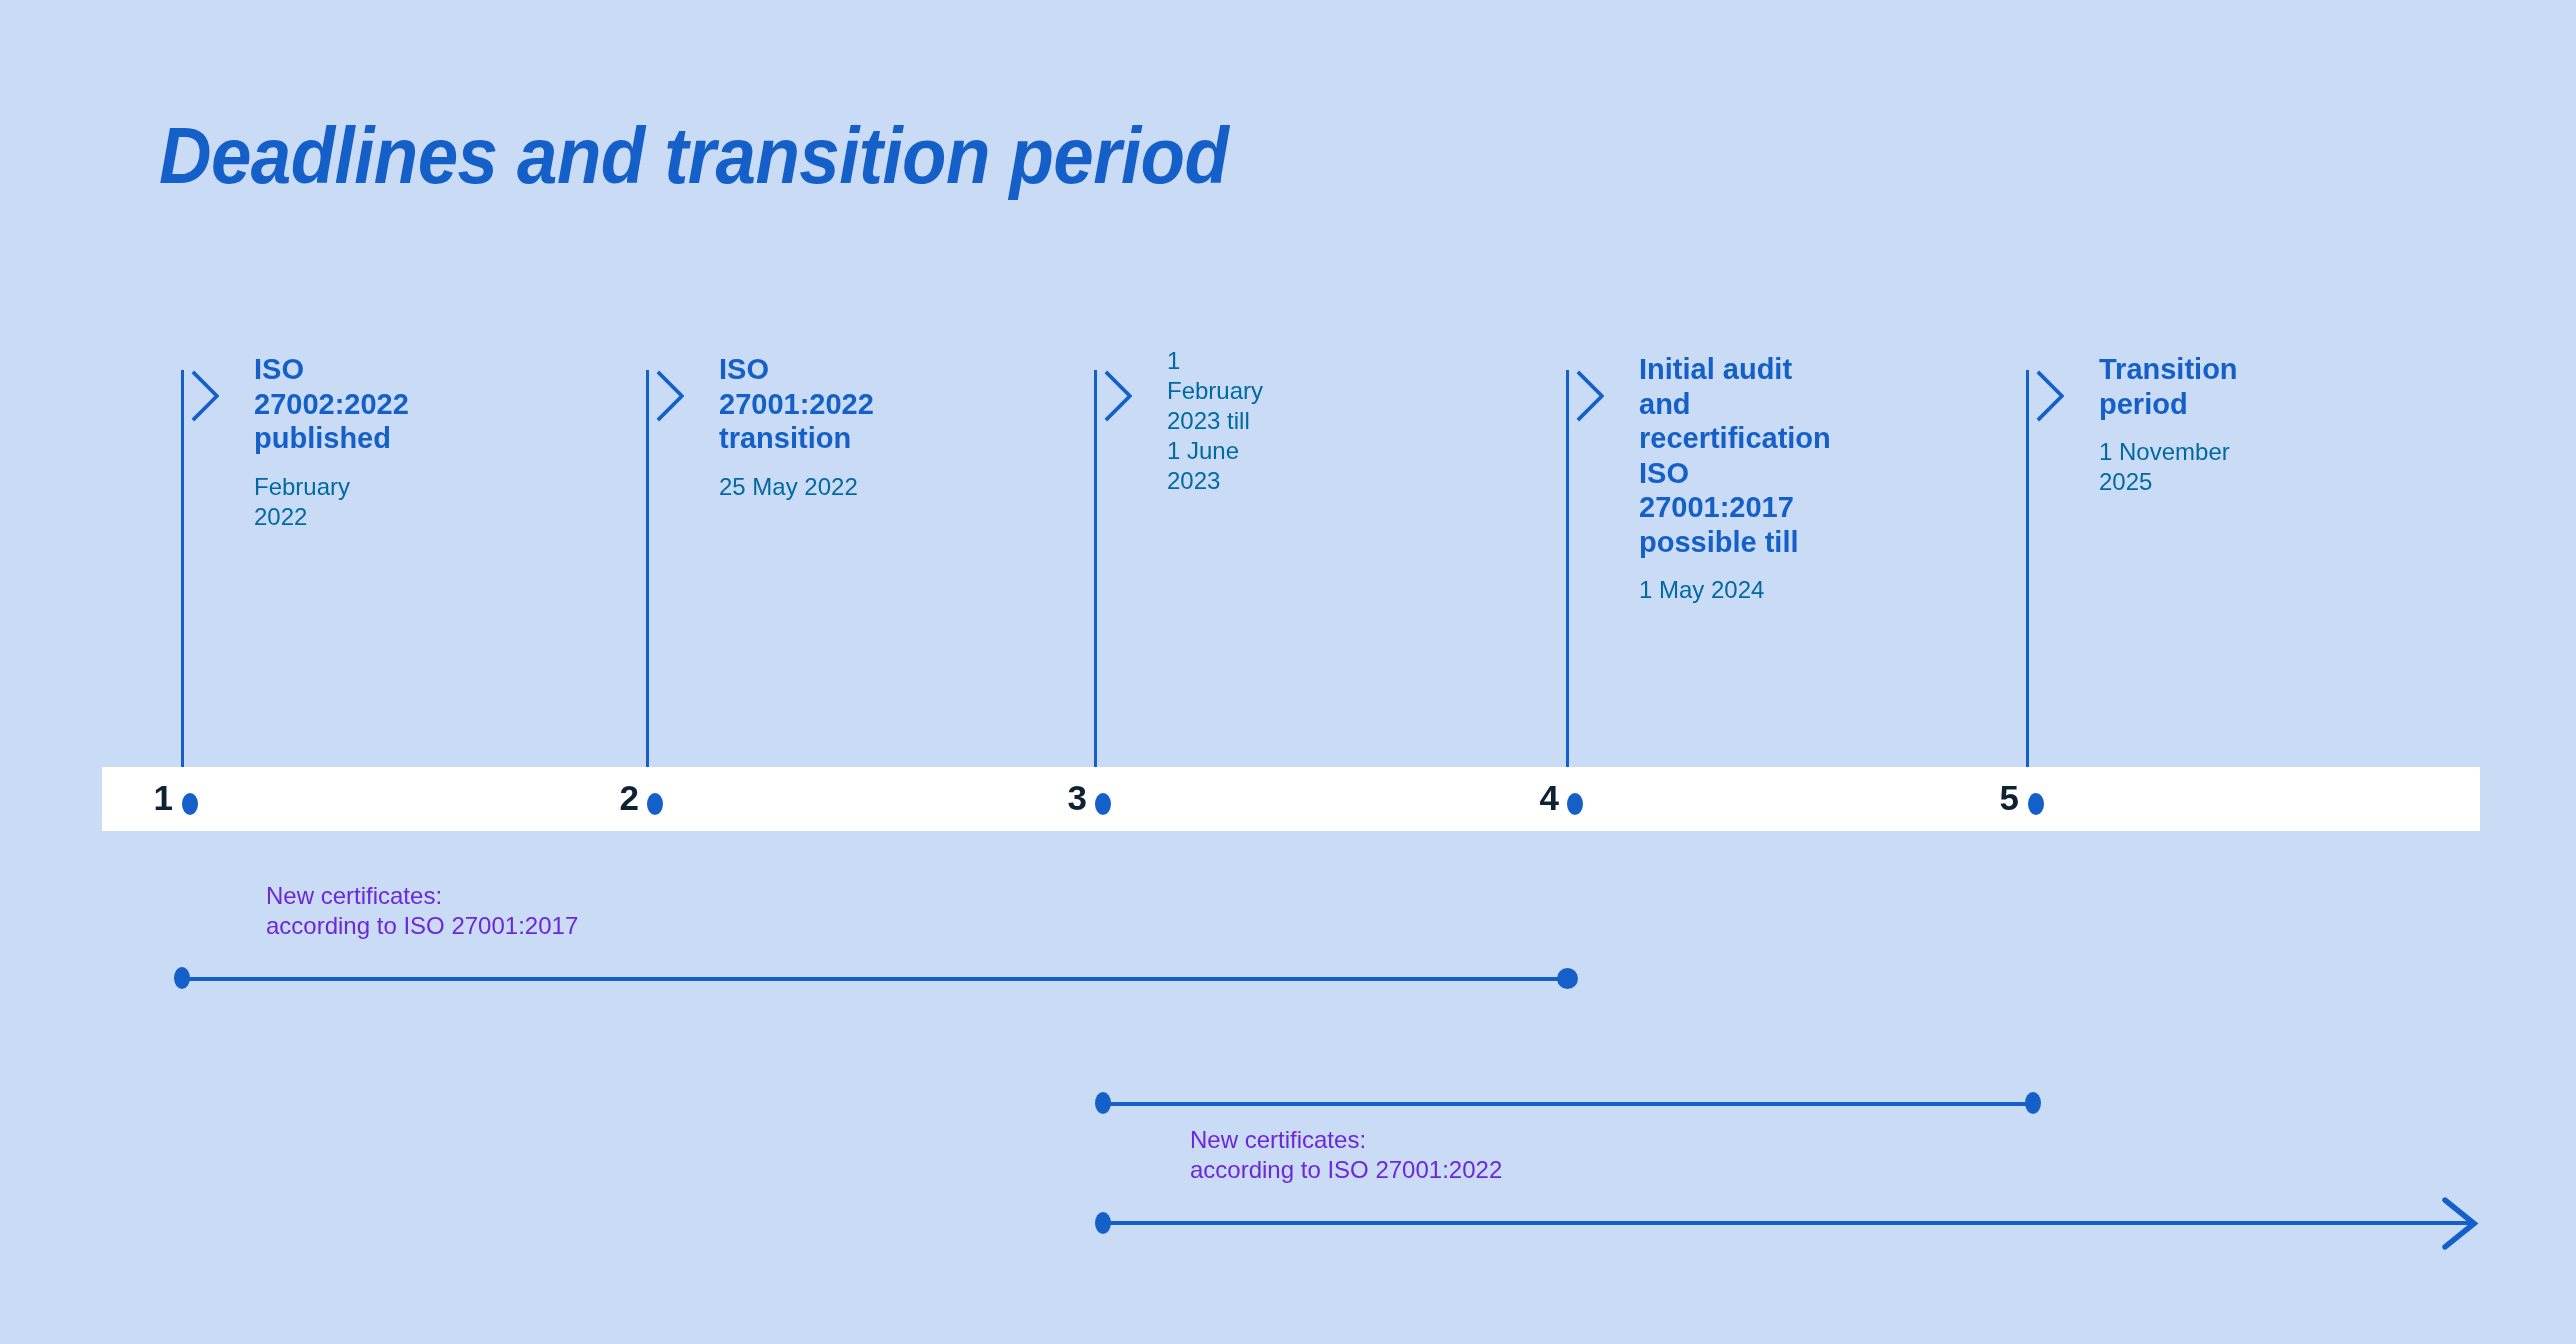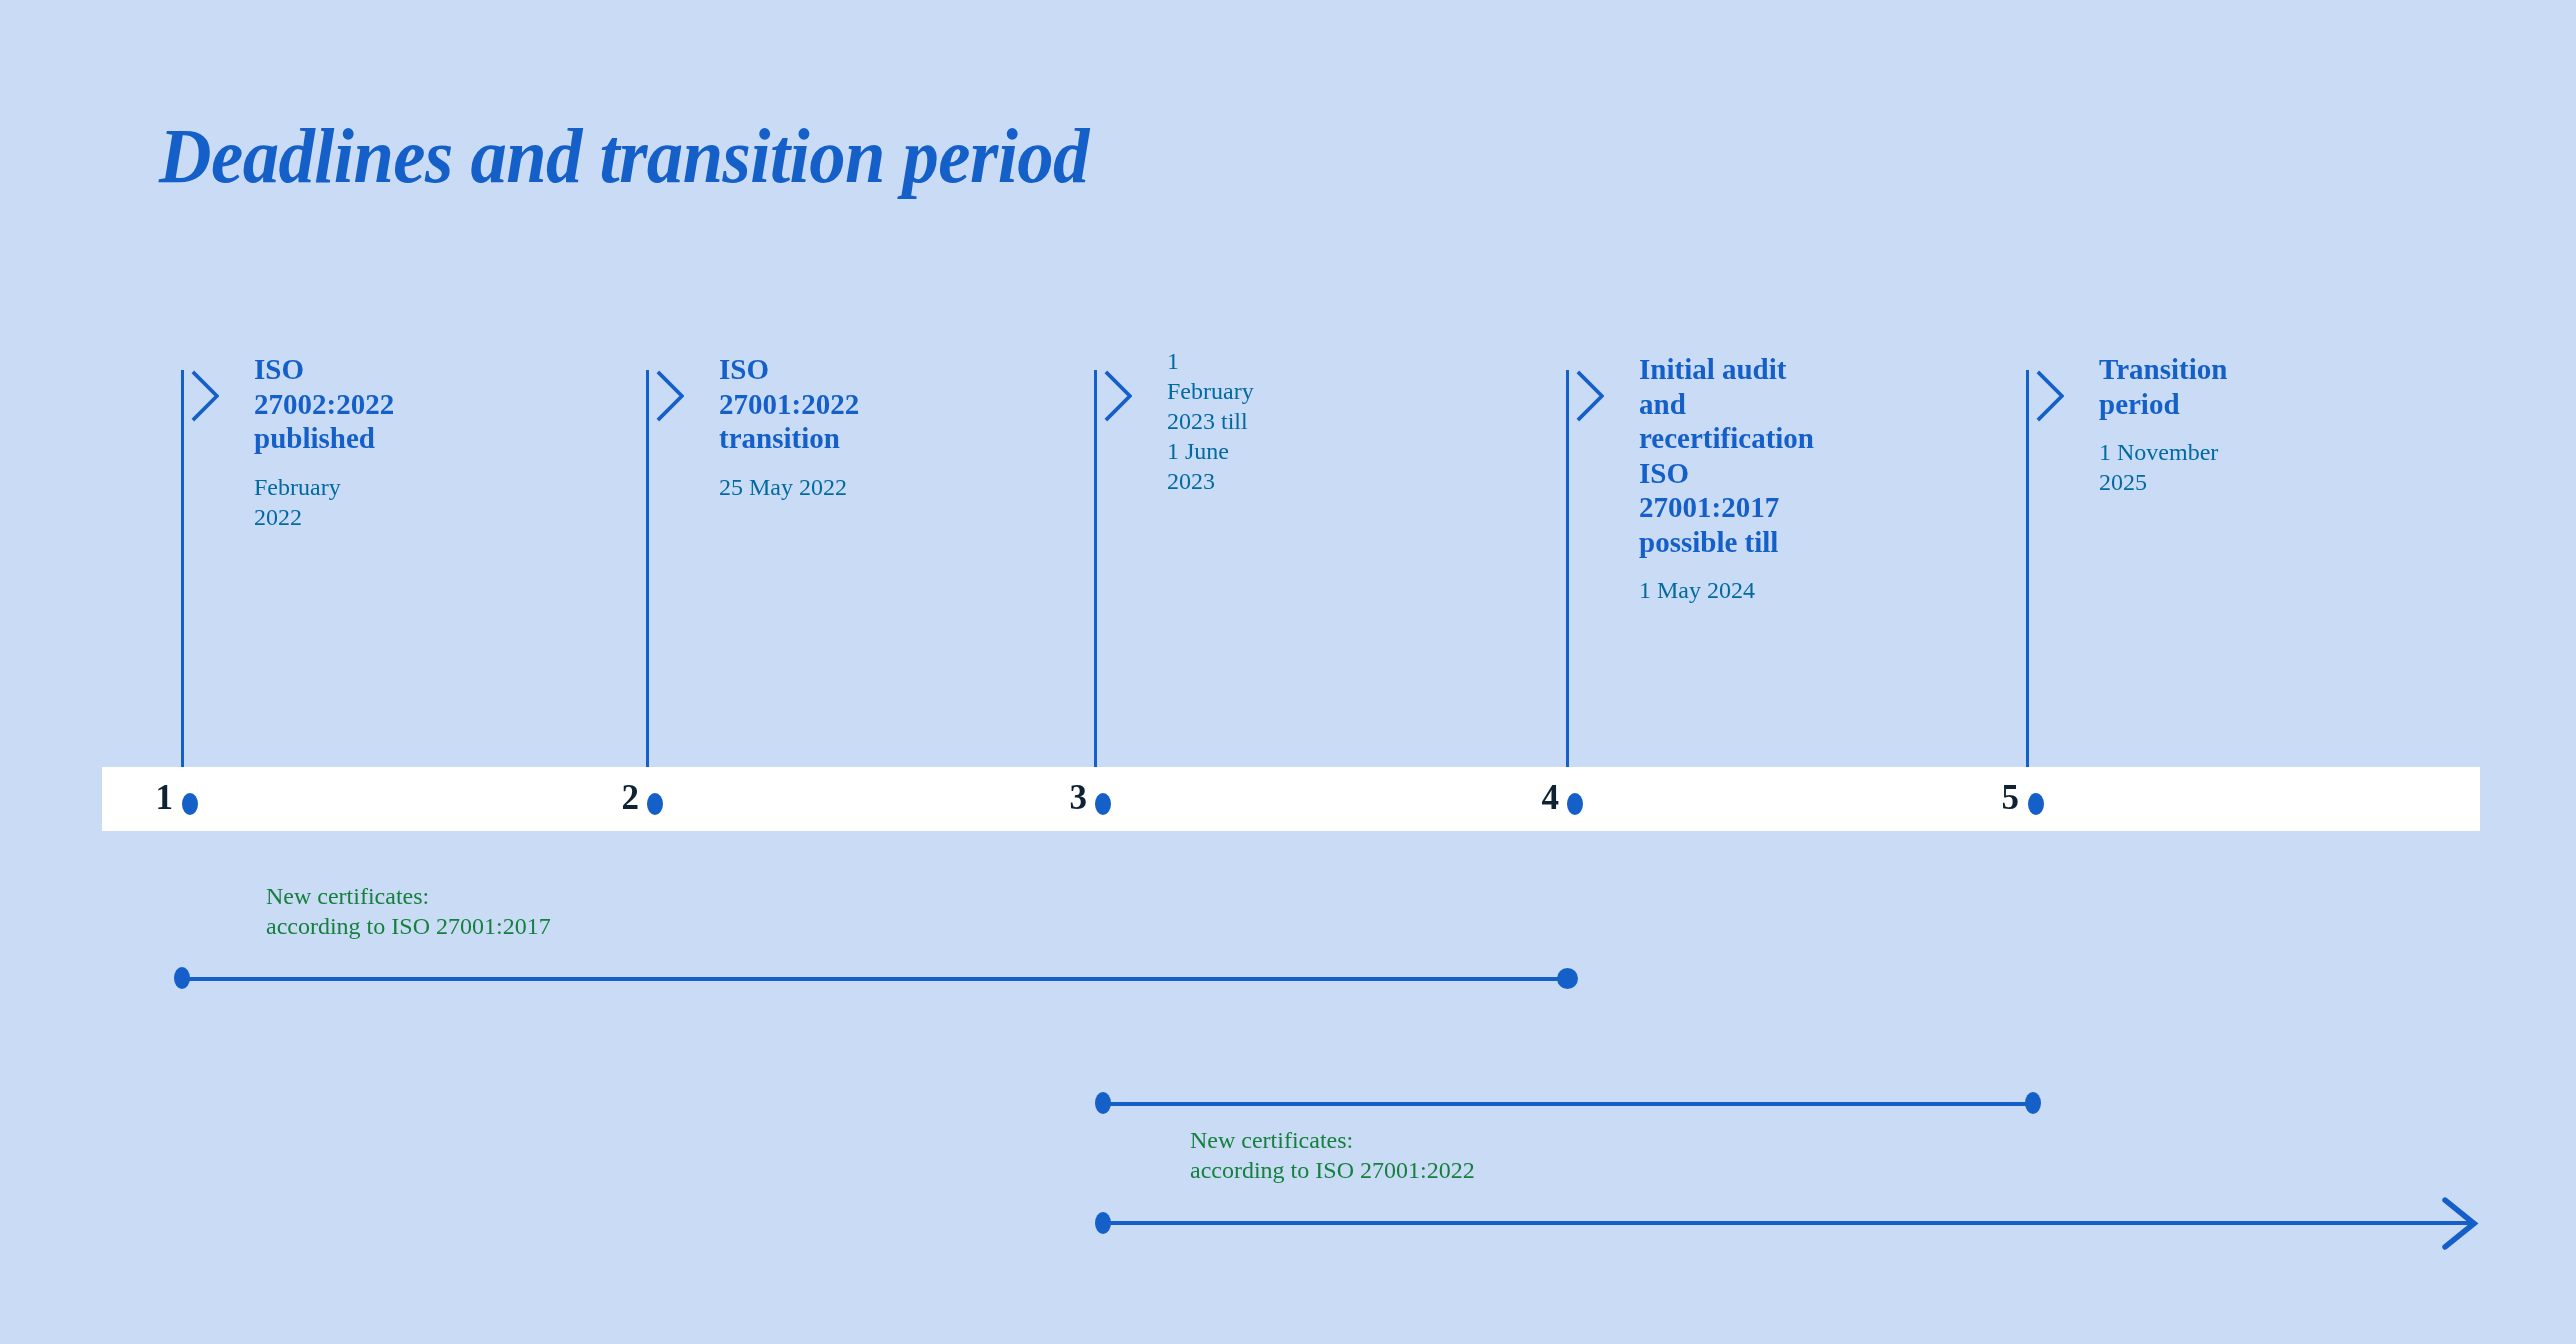--- a/index.html
+++ b/index.html
@@ -14,21 +14,20 @@
     overflow: hidden;
     position: relative;
   }
 
   #infographic {
     position: absolute;
     left: 0;
     top: 0;
     width: 2576px;
     height: 1263px;
-    font-family: Liberation Serif, serif;
   }
 
   
   #page-title {
     position: absolute;
     left: 159px;
     top: 116px;
     font-size: 79px;
     line-height: 1.0;
     font-weight: bold;
@@ -136,21 +135,21 @@
   }
   .range-arrow {
     position: absolute;
     width: 37px;
     height: 53px;
   }
   .range-label {
     position: absolute;
     font-size: 24px;
     line-height: 1.25;
-    color: #15803d;
+    color: #6d28d9;
     white-space: pre-line;
   }
 </style>
 </head>
 <body>
 
 <div id="infographic">
 
   <div id="page-title">Deadlines and transition period</div>
 

